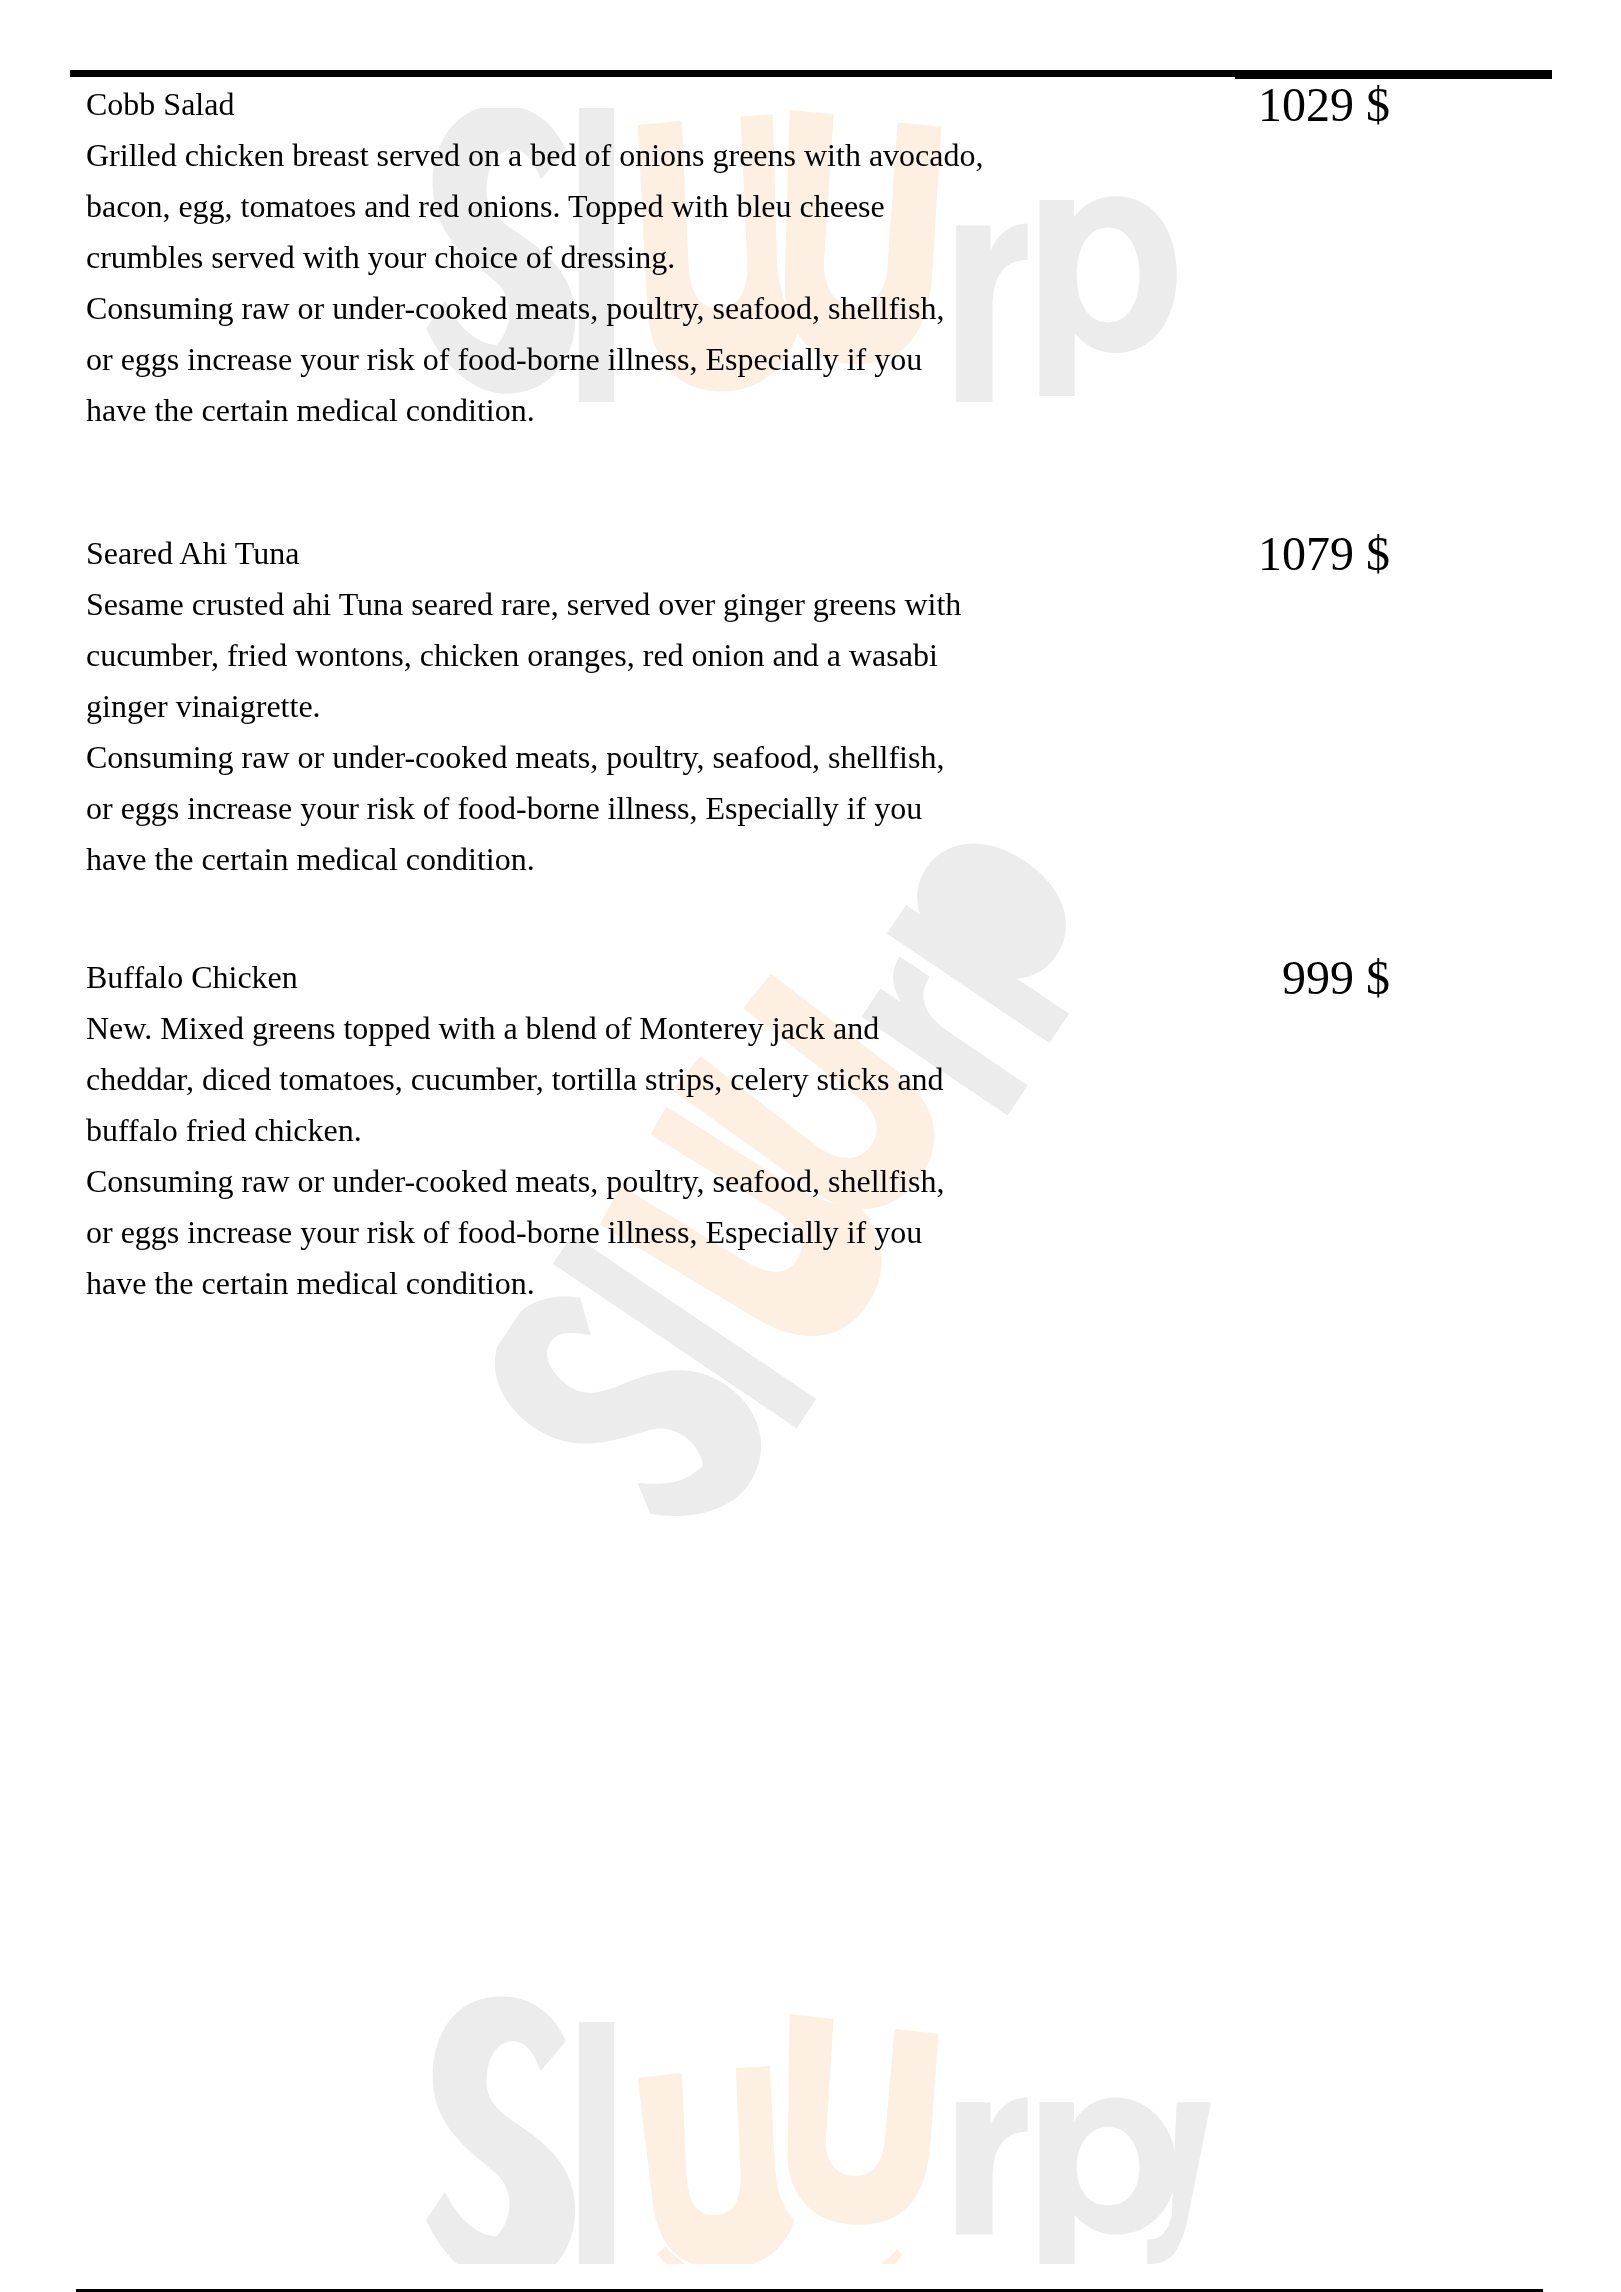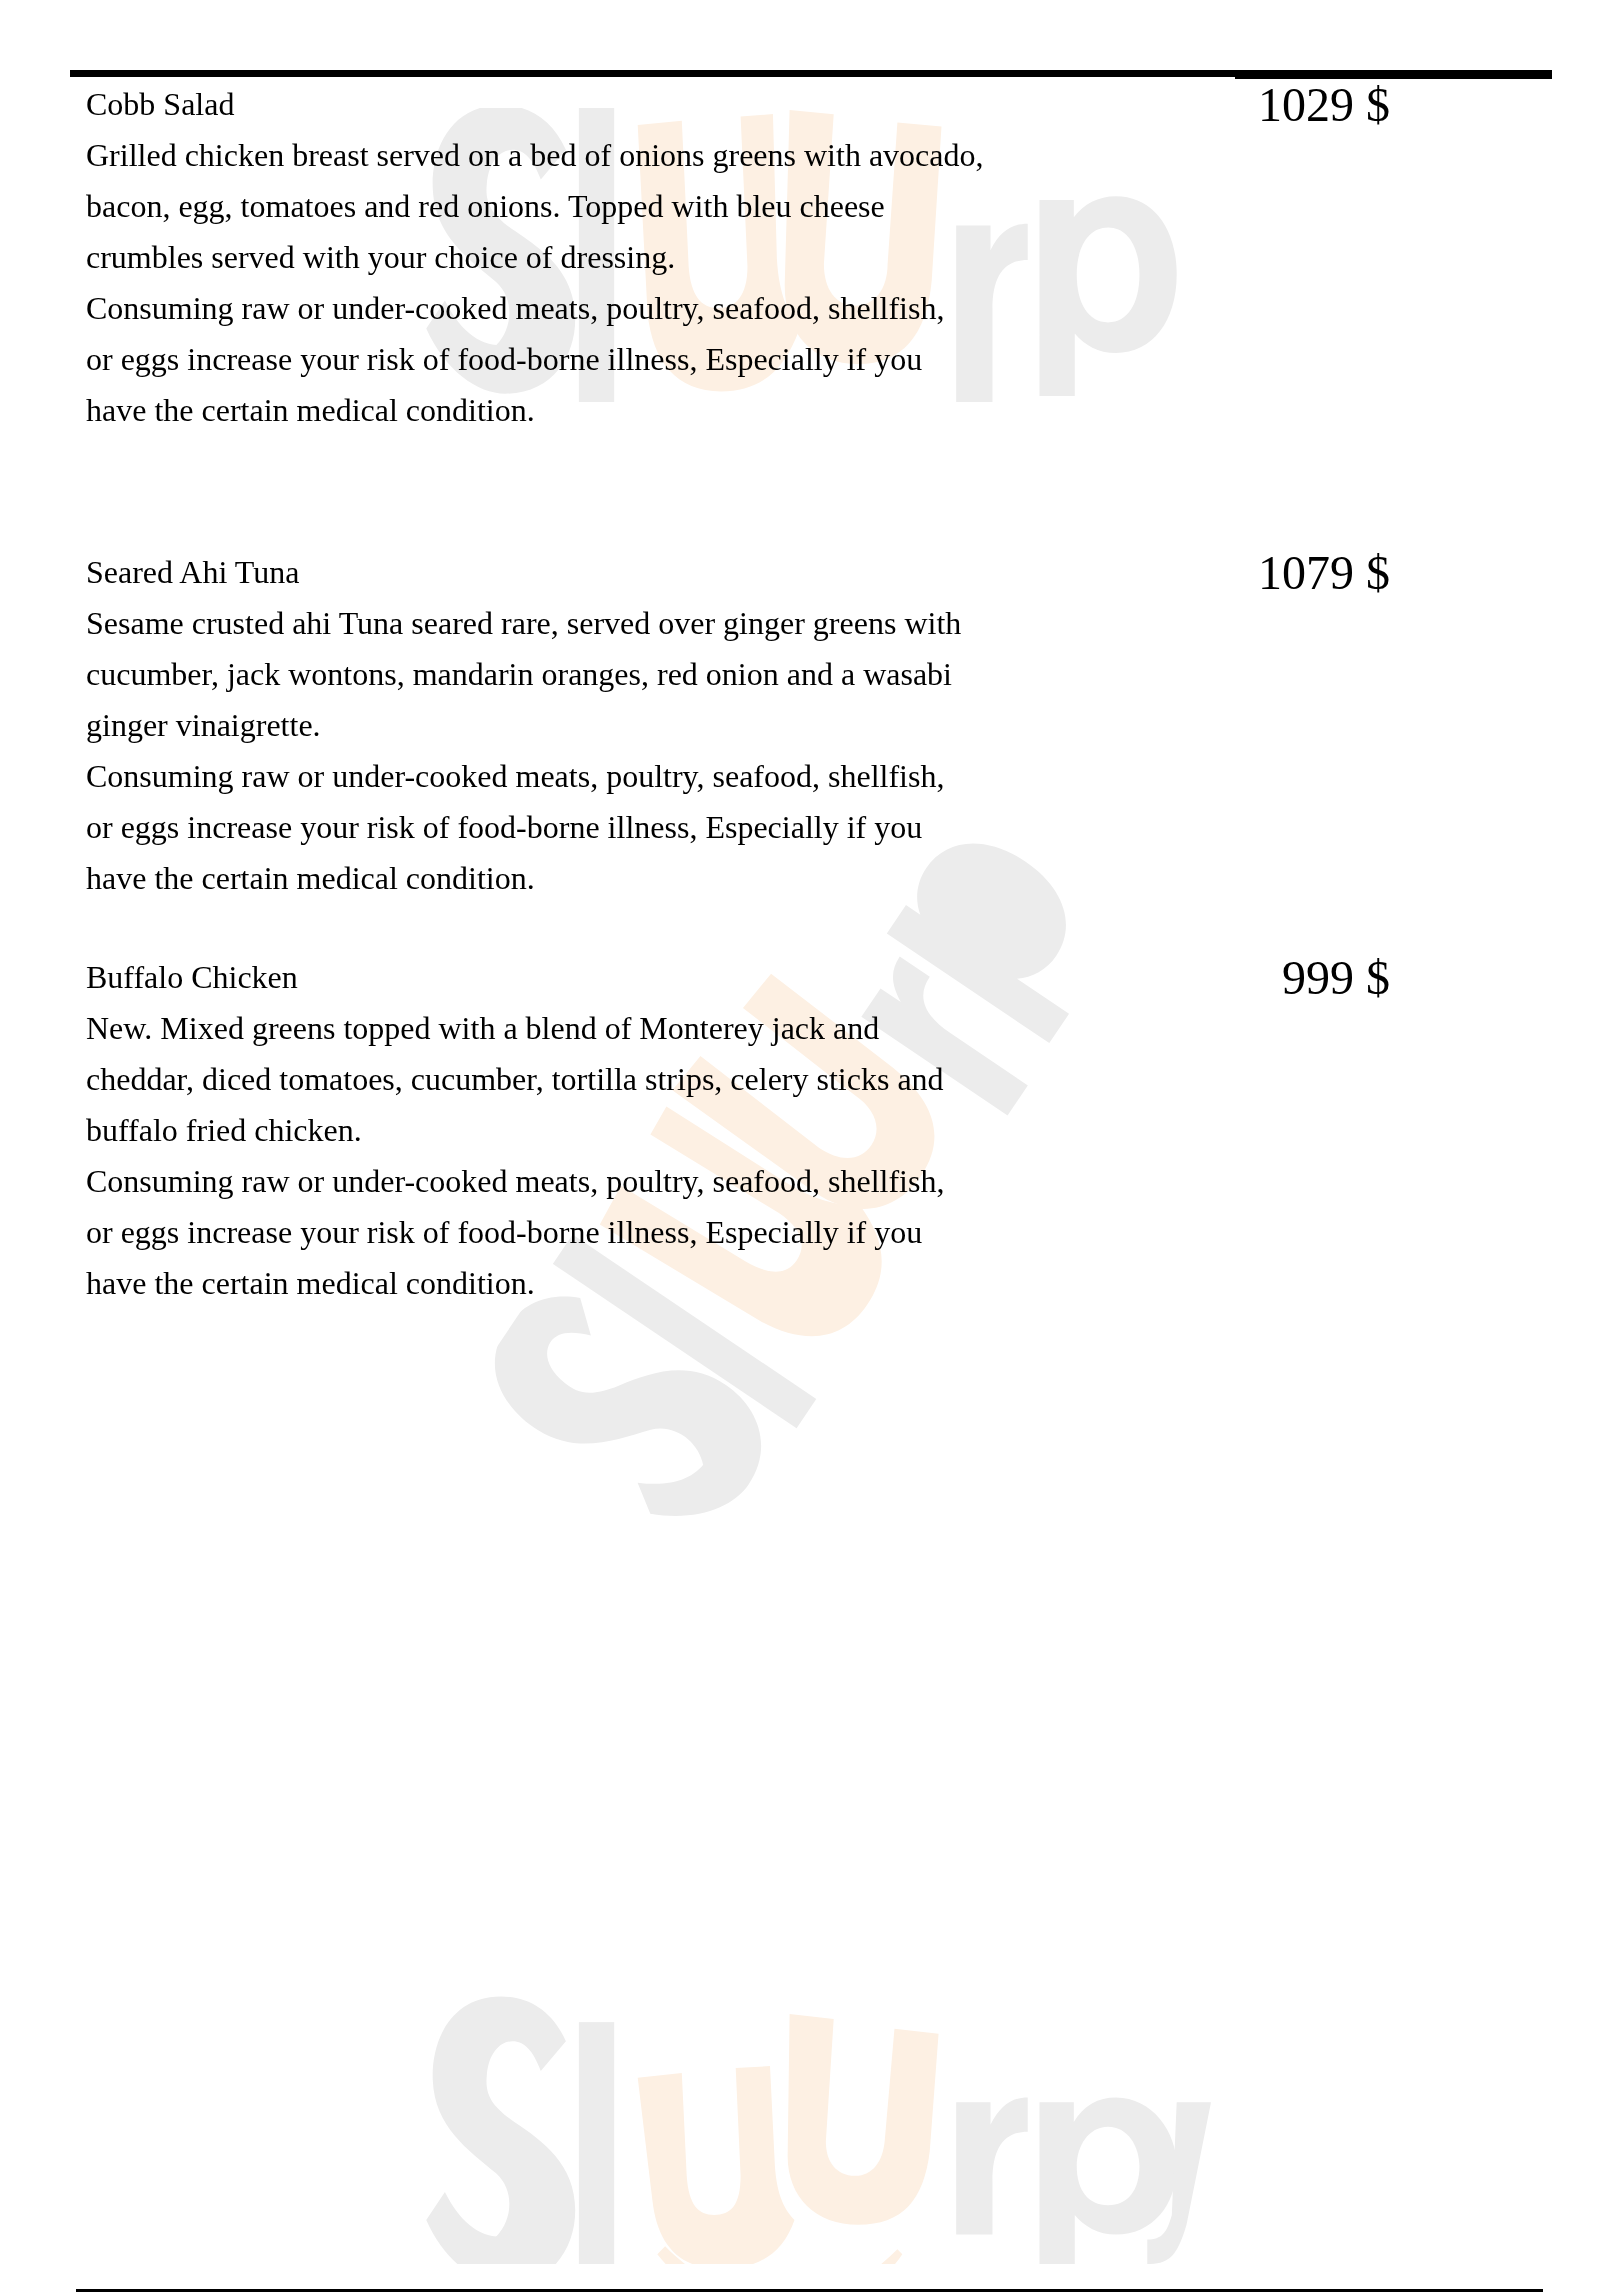--- a/index.html
+++ b/index.html
@@ -43,21 +43,21 @@
     }
 
     
     .menu-item {
       position: absolute;
       left: 86px;
       width: 1304px;
       z-index: 2;
     }
     .item-1 { top: 79px; }
-    .item-2 { top: 547px; }
+    .item-2 { top: 528px; }
     .item-3 { top: 952px; }
 
     .item-name, .item-line {
       font-size: 32px;
       line-height: 51px;
       white-space: nowrap;
       display: block;
     }
     .item-desc { display: block; width: 1157px; }
     .item-price {
@@ -136,21 +136,21 @@
     <span class="item-line">or eggs increase your risk of food-borne illness, Especially if you</span>
     <span class="item-line">have the certain medical condition.</span>
   </div>
 </div>
 
 <div class="menu-item item-2">
   <span class="item-name">Seared Ahi Tuna</span>
   <span class="item-price">1079 $</span>
   <div class="item-desc">
     <span class="item-line">Sesame crusted ahi Tuna seared rare, served over ginger greens with</span>
-    <span class="item-line">cucumber, jack wontons, mandarin oranges, red onion and a wasabi</span>
+    <span class="item-line">cucumber, fried wontons, chicken oranges, red onion and a wasabi</span>
     <span class="item-line">ginger vinaigrette.</span>
     <span class="item-line">Consuming raw or under-cooked meats, poultry, seafood, shellfish,</span>
     <span class="item-line">or eggs increase your risk of food-borne illness, Especially if you</span>
     <span class="item-line">have the certain medical condition.</span>
   </div>
 </div>
 
 <div class="menu-item item-3">
   <span class="item-name">Buffalo Chicken</span>
   <span class="item-price">999 $</span>

